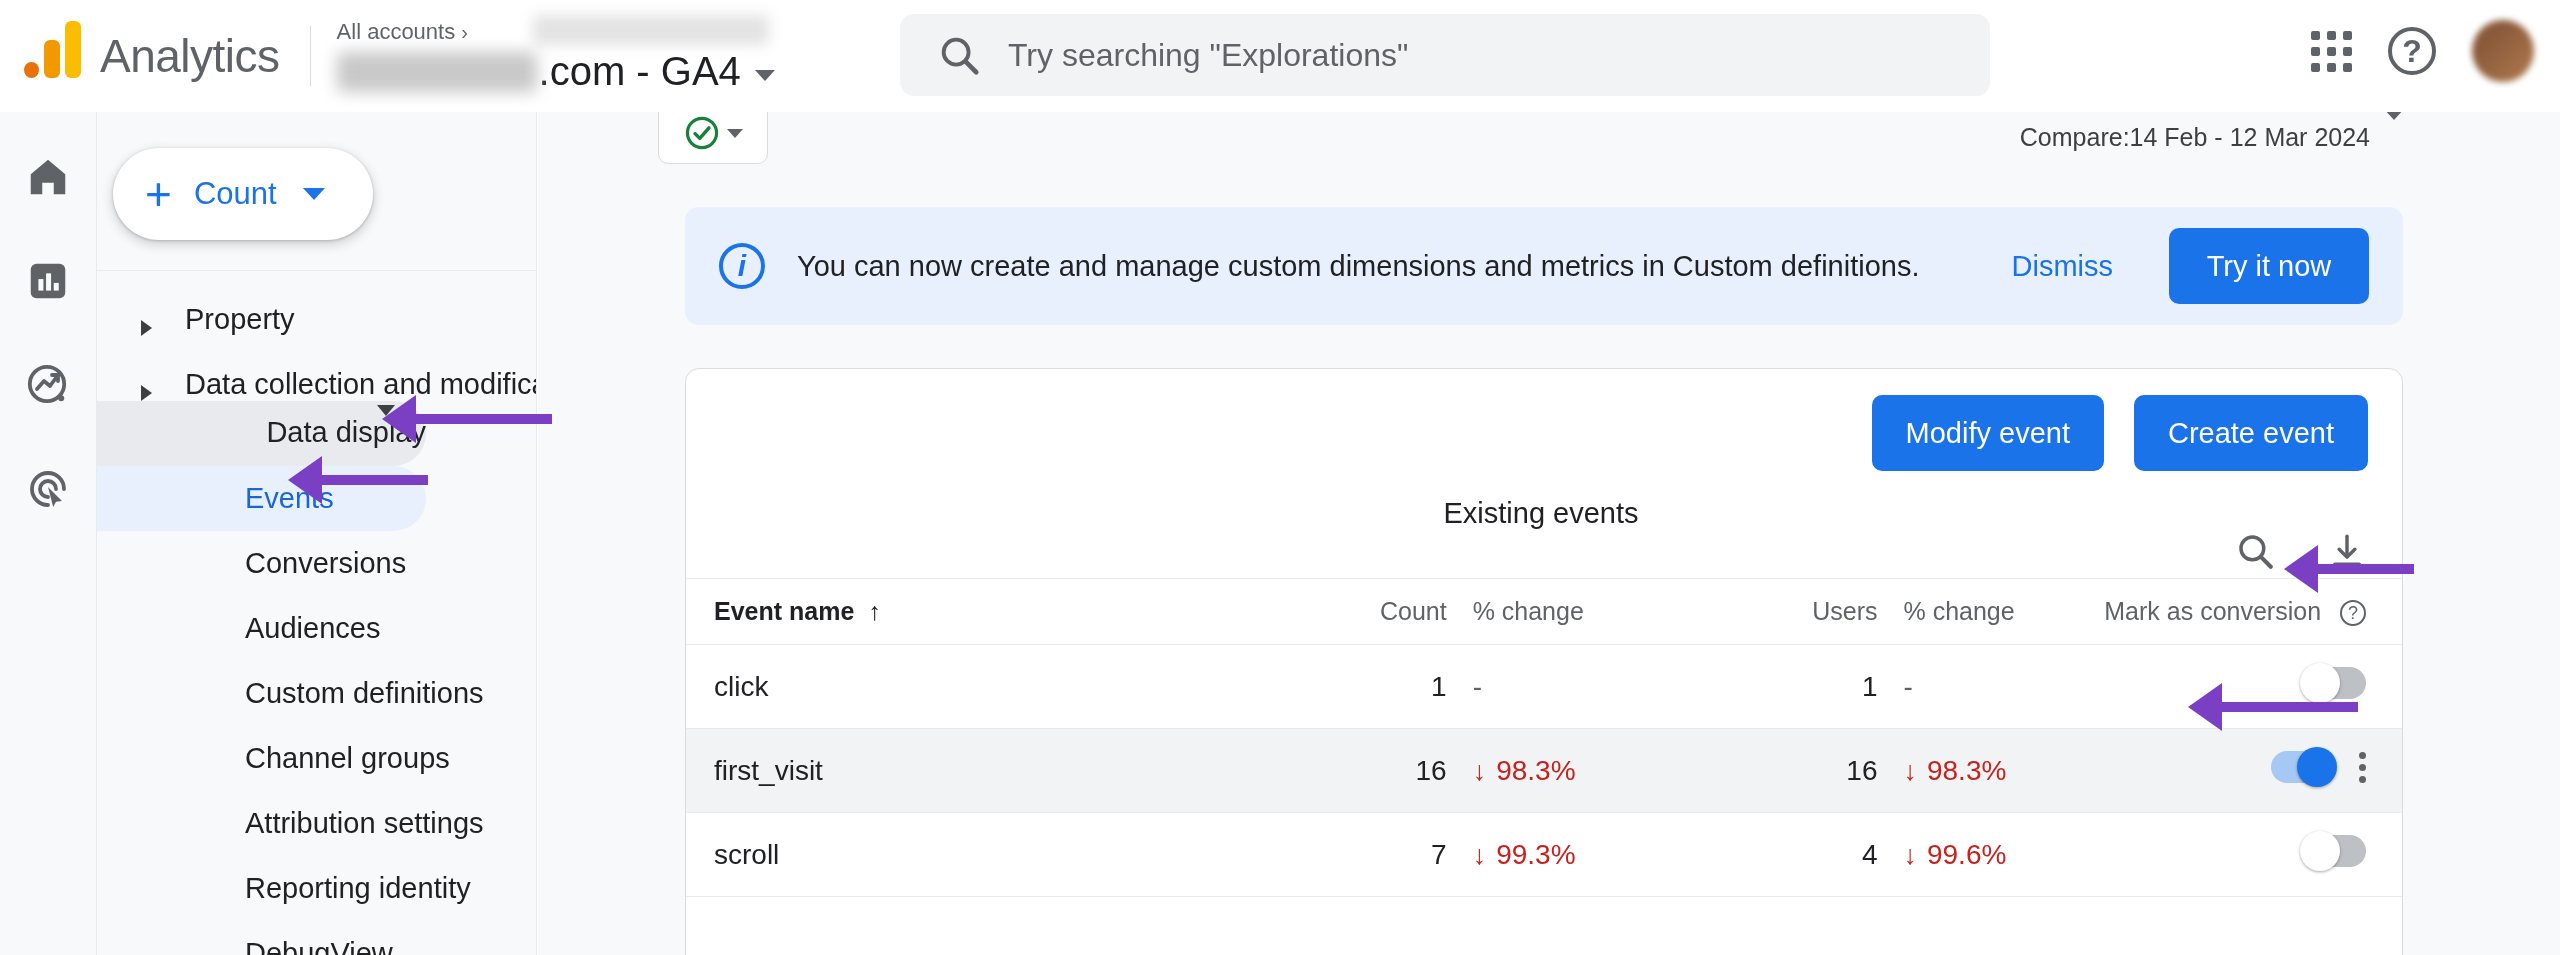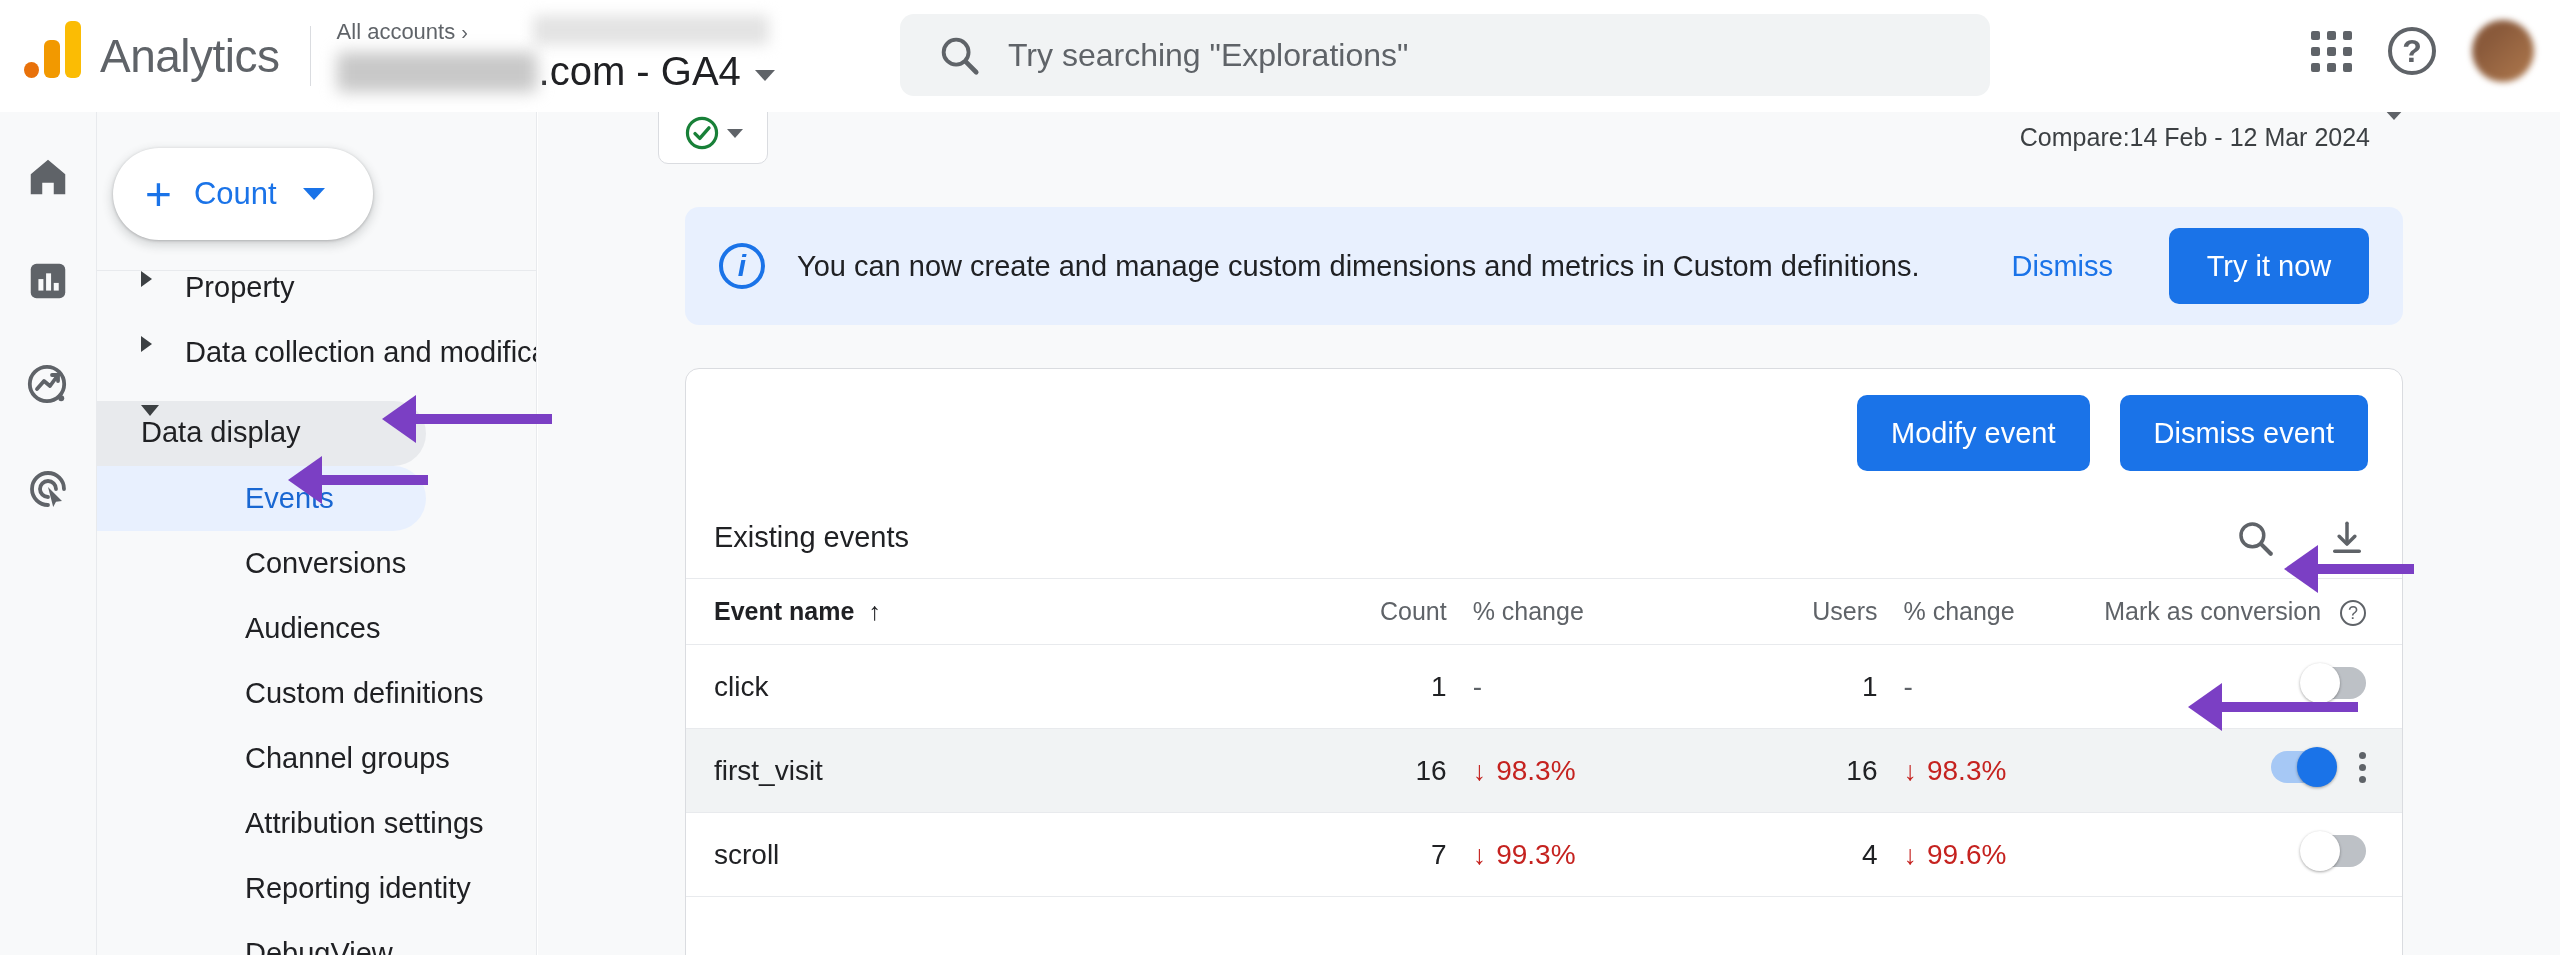--- a/index.html
+++ b/index.html
@@ -100,21 +100,21 @@
     display: flex; align-items: center; cursor: pointer;
   }
   .plus-ico { margin-left: 32px; color: #1A73E8; font-size: 46px; line-height: 1; font-weight: 300; }
   .create-label { color: #1A73E8; font-size: 31px; margin-left: 22px; }
   .create-caret {
     width: 0; height: 0; border-left: 11px solid transparent; border-right: 11px solid transparent;
     border-top: 12px solid #1A73E8; margin-left: 26px;
   }
   .nav-sep { height: 1px; background: #E8EAED; margin: 30px 0 0 0; }
   .nav-item {
-    display: flex; align-items: flex-start; height: 65px; padding-left: 44px; cursor: pointer;
+    display: flex; align-items: flex-end; height: 65px; padding-left: 44px; cursor: pointer;
     font-size: 29px; color: #202124; white-space: nowrap;
   }
   .nav-item .tri {
     width: 0; height: 0; border-top: 8px solid transparent; border-bottom: 8px solid transparent;
     border-left: 11px solid #3C4043; margin-right: 33px; flex: none;
   }
   .nav-item.expanded .tri {
     border-left: 9px solid transparent; border-right: 9px solid transparent;
     border-top: 11px solid #3C4043; border-bottom: none; margin-top: 4px; margin-right: 31px;
   }
@@ -158,20 +158,21 @@
     background: #ffffff; border: 1px solid #DADCE0; border-radius: 14px; overflow: hidden;
   }
   .card-actions { height: 128px; display: flex; align-items: center; justify-content: flex-end; padding-right: 34px; gap: 30px; }
   .btn-blue {
     height: 76px; background: #1A73E8; border-radius: 10px; color: #fff; font-size: 29px;
     display: flex; align-items: center; justify-content: center; padding: 0 34px; cursor: pointer;
   }
   .card-subhead {
     height: 82px; display: flex; align-items: center; padding: 0 34px 0 28px;
     border-bottom: 1px solid #E8EAED;
+    flex-direction: column;
   }
   .existing-title { font-size: 29px; color: #202124; }
   .subhead-icons { margin-left: auto; display: flex; align-items: center; gap: 50px; }
 
   table { width: 100%; border-collapse: collapse; }
   th {
     font-size: 25px; color: #5F6368; font-weight: normal; padding: 18px 0;
     border-bottom: 1px solid #E8EAED; white-space: nowrap;
   }
   td {
@@ -377,21 +378,21 @@
     <div class="banner">
       <div class="info-ico">i</div>
       <div class="banner-text">You can now create and manage custom dimensions and metrics in Custom definitions.</div>
       <div class="dismiss-btn">Dismiss</div>
       <div class="try-btn">Try it now</div>
     </div>
 
     <div class="card">
       <div class="card-actions">
         <div class="btn-blue">Modify event</div>
-        <div class="btn-blue">Dismiss event</div>
+        <div class="btn-blue">Create event</div>
       </div>
 
       <div class="card-subhead">
         <div class="existing-title">Existing events</div>
         <div class="subhead-icons">
           <svg width="42" height="42" viewBox="0 0 24 24">
             <circle cx="10.5" cy="10.5" r="6.5" fill="none" stroke="#5F6368" stroke-width="2"></circle>
             <line x1="15.5" y1="15.5" x2="21" y2="21" stroke="#5F6368" stroke-width="2.4" stroke-linecap="round"></line>
           </svg>
           <svg width="42" height="42" viewBox="0 0 24 24">

